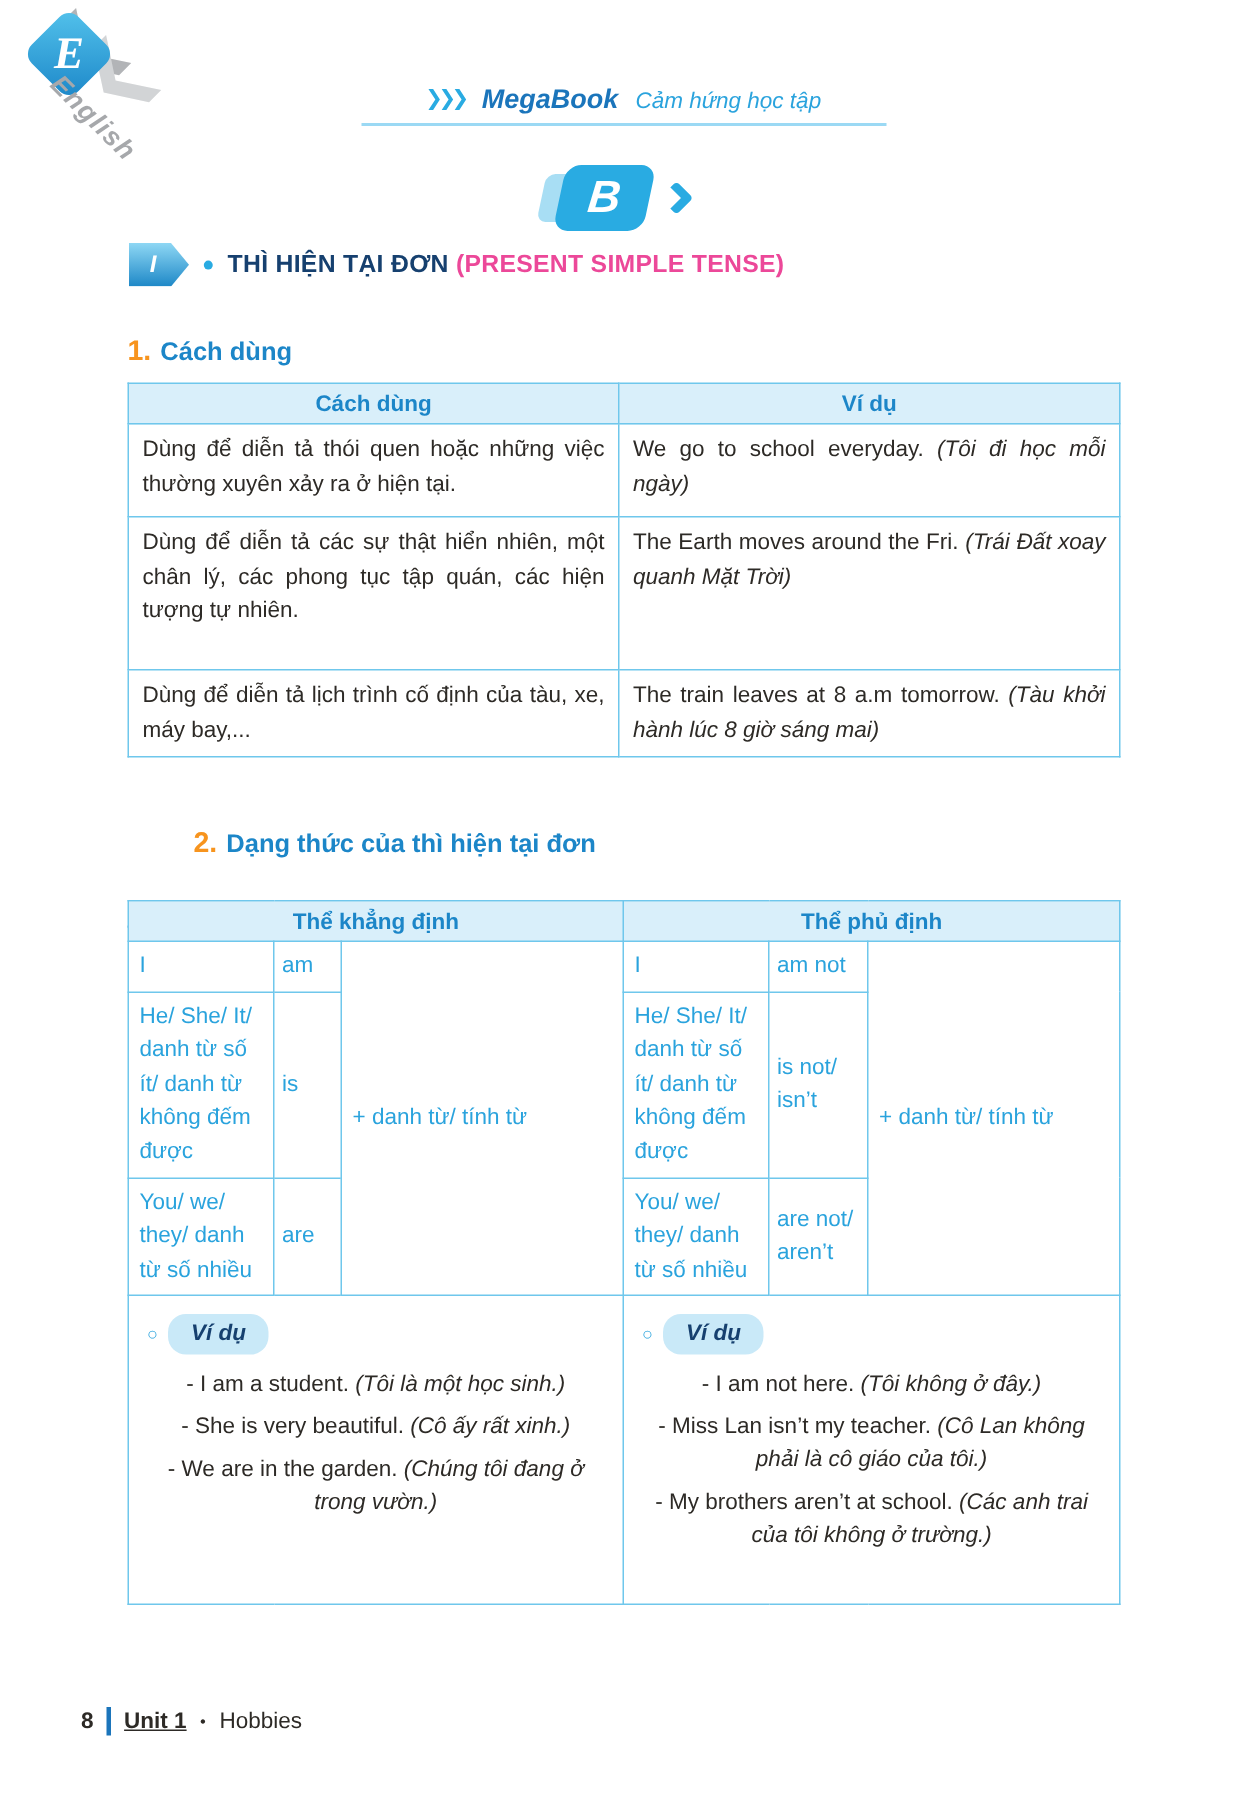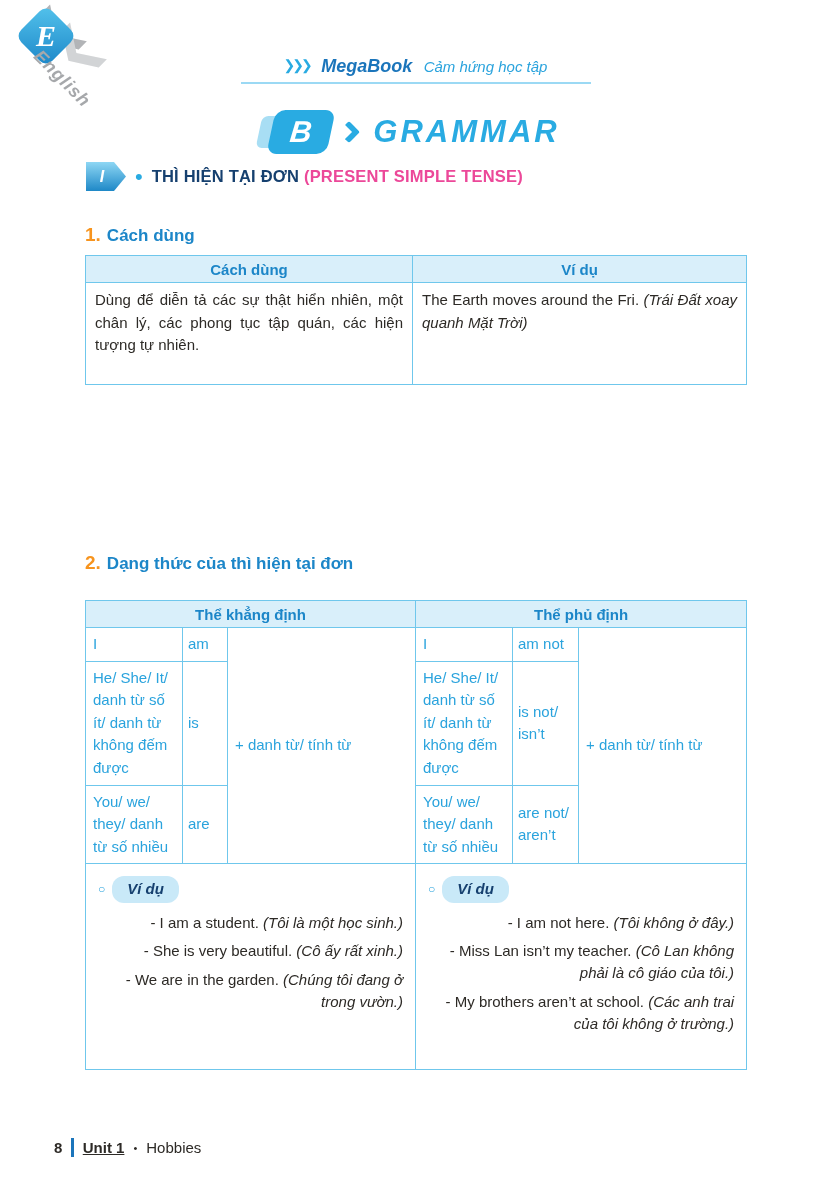--- a/index.html
+++ b/index.html
@@ -76,21 +76,21 @@
     color: #fff; font-weight: bold; font-style: italic; font-size: 16px;
     display: flex; align-items: center; justify-content: center; padding-right: 8px;
   }
   .section-dot { color: #29abe2; font-size: 22px; line-height: 1; }
   .section-title { font-weight: bold; font-size: 16.5px; color: #16406f; letter-spacing: .2px; }
   .section-title .en { color: #ec4899; }
 
   
   .subhead { position: absolute; left: 85px; }
   .subhead1 { top: 224px; }
-  .subhead2 { top: 552px; }
+  .subhead2 { top: 552px; margin-left: 44px; }
   .subhead .num { color: #f7941e; font-weight: bold; font-size: 19px; margin-right: 6px; }
   .subhead .txt { color: #1c86c8; font-weight: bold; font-size: 17px; }
   .subtitle-a { position: absolute; top: 607px; left: 85px;
                 color: #1c86c8; font-weight: bold; font-style: italic; font-size: 15.5px; }
 
   
   table { border-collapse: collapse; table-layout: fixed; }
   .t1 { position: absolute; top: 255px; left: 85px; width: 661px; font-size: 15px; }
   .t1 th, .t1 td { border: 1.4px solid #6fc7ec; }
   .t1 th { background: #d9effa; color: #1c86c8; font-weight: bold; text-align: center; padding: 4px 6px; height: 27px; }
@@ -107,21 +107,21 @@
   .t2 tr.r1 td { height: 31px; }
   .t2 tr.r2 td { height: 124px; }
   .t2 tr.r3 td { height: 74px; }
   .t2 td.verb { padding: 5px 5px; }
   .t2 td.examples { height: 206px; vertical-align: top; color: #2d2a26; padding: 12px 12px; }
 
   .vd-badge-row { display: flex; align-items: center; gap: 7px; margin-bottom: 9px; }
   .vd-bullet { color: #2aa3dd; font-size: 12px; }
   .vd-badge { background: #c9e9f8; color: #16406f; font-weight: bold; font-style: italic;
               padding: 2px 15px; border-radius: 12px; font-size: 15px; }
-  .example-line { margin: 7px 0; line-height: 1.45; text-align: right; }
+  .example-line { margin: 7px 0; line-height: 1.45; text-align: center; }
   .vi { font-style: italic; }
 
   
   .footer { position: absolute; left: 54px; top: 1138px;
             display: flex; align-items: center; gap: 9px; font-size: 15px; color: #2d2a26; }
   .footer .page-num { font-weight: bold; }
   .footer-sep { width: 2.4px; height: 19px; background: #1b75bb; }
   .footer .unit { font-weight: bold; text-decoration: underline; }
   .footer .dot { font-size: 11px; }
 </style>
@@ -146,21 +146,20 @@
     <div class="brand-rule"></div>
   </div>
 
   <div class="banner">
     <div class="banner-b-wrap">
       <div class="banner-b">
         <span>B</span>
       </div>
     </div>
     <div class="banner-chevron"></div>
-    <div class="banner-title">GRAMMAR</div>
   </div>
 
   <div class="section-head">
     <div class="section-marker">I</div>
     <span class="section-dot">•</span>
     <span class="section-title"><span>THÌ HIỆN TẠI ĐƠN </span> <span class="en">(PRESENT SIMPLE TENSE)</span></span>
   </div>
 
   <div class="subhead subhead1">
     <span class="num">1.</span><span class="txt">Cách dùng</span>
@@ -169,23 +168,31 @@
   <table class="t1">
     <colgroup>
         <col style="width:327px">
         <col style="width:334px">
       </colgroup>
     <tbody>
         <tr>
       <th>Cách dùng</th>
       <th>Ví dụ</th>
     </tr>
+    <tr class="r1">
+      <td>Dùng để diễn tả thói quen hoặc những việc thường xuyên xảy ra ở hiện tại.</td>
+      <td><span class="en">We go to school everyday.</span> <span class="vi">(Tôi đi học mỗi ngày)</span></td>
+    </tr>
     <tr class="r3">
       <td>Dùng để diễn tả các sự thật hiển nhiên, một chân lý, các phong tục tập quán, các hiện tượng tự nhiên.</td>
       <td><span class="en">The Earth moves around the Fri.</span> <span class="vi">(Trái Đất xoay quanh Mặt Trời)</span></td>
+    </tr>
+    <tr class="r4">
+      <td>Dùng để diễn tả lịch trình cố định của tàu, xe, máy bay,...</td>
+      <td><span class="en">The train leaves at 8 a.m tomorrow.</span> <span class="vi">(Tàu khởi hành lúc 8 giờ sáng mai)</span></td>
     </tr>
   </tbody>
     </table>
 
   <div class="subhead subhead2">
     <span class="num">2.</span><span class="txt">Dạng thức của thì hiện tại đơn</span>
   </div>
   <div class="subtitle-a">a. Với hoặc từ “to be” (am /is/ are)</div>
 
   <table class="t2">

